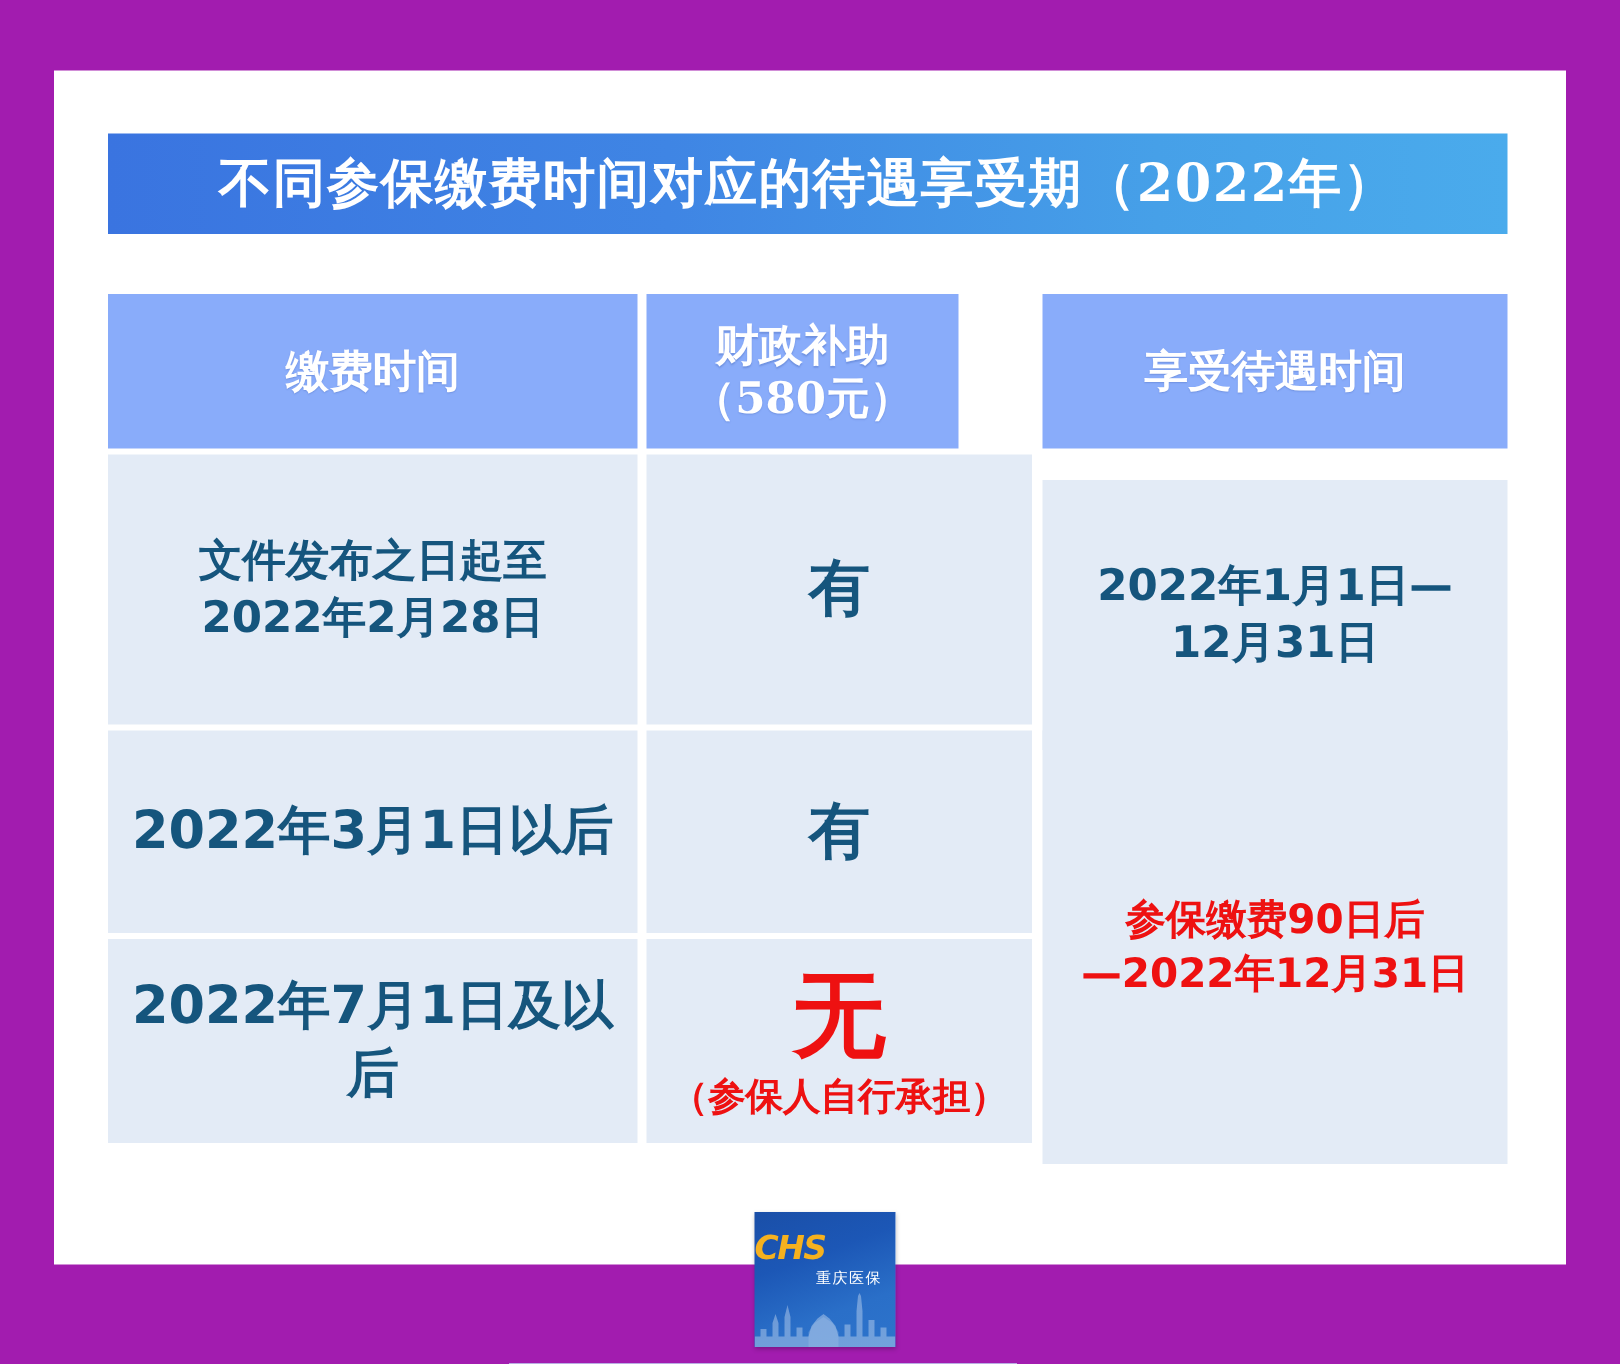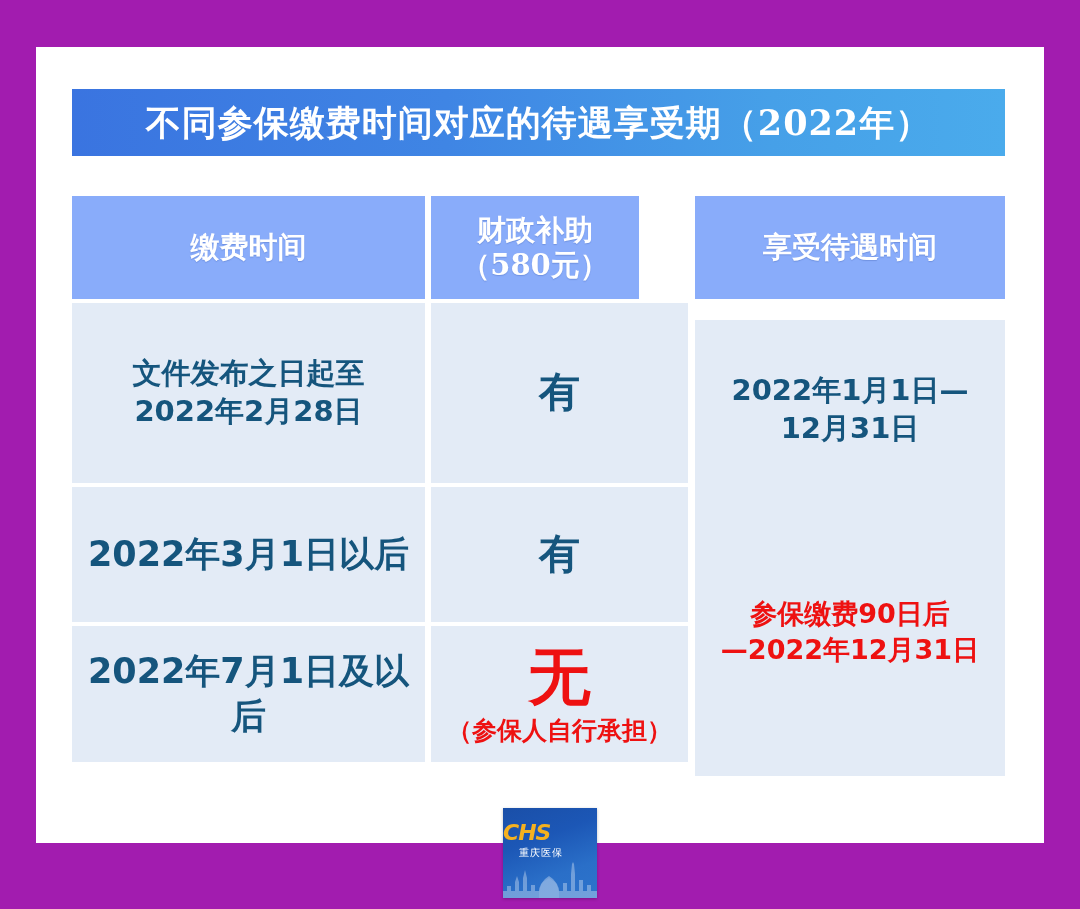--- a/index.html
+++ b/index.html
@@ -178,20 +178,21 @@
     position: absolute;
     left: 0;
     top: 40px;
     width: 76px;
     text-align: center;
     color: #ffffff;
     font-size: 10px;
     letter-spacing: 1px;
     font-family: "DejaVu Sans", "Liberation Sans", sans-serif;
     line-height: 1;
+    padding-left: 25px;
   }
 </style>
 </head>
 <body>
 
 <div class="poster">
 
   <div class="panel"></div>
 
   <div class="title-bar">

